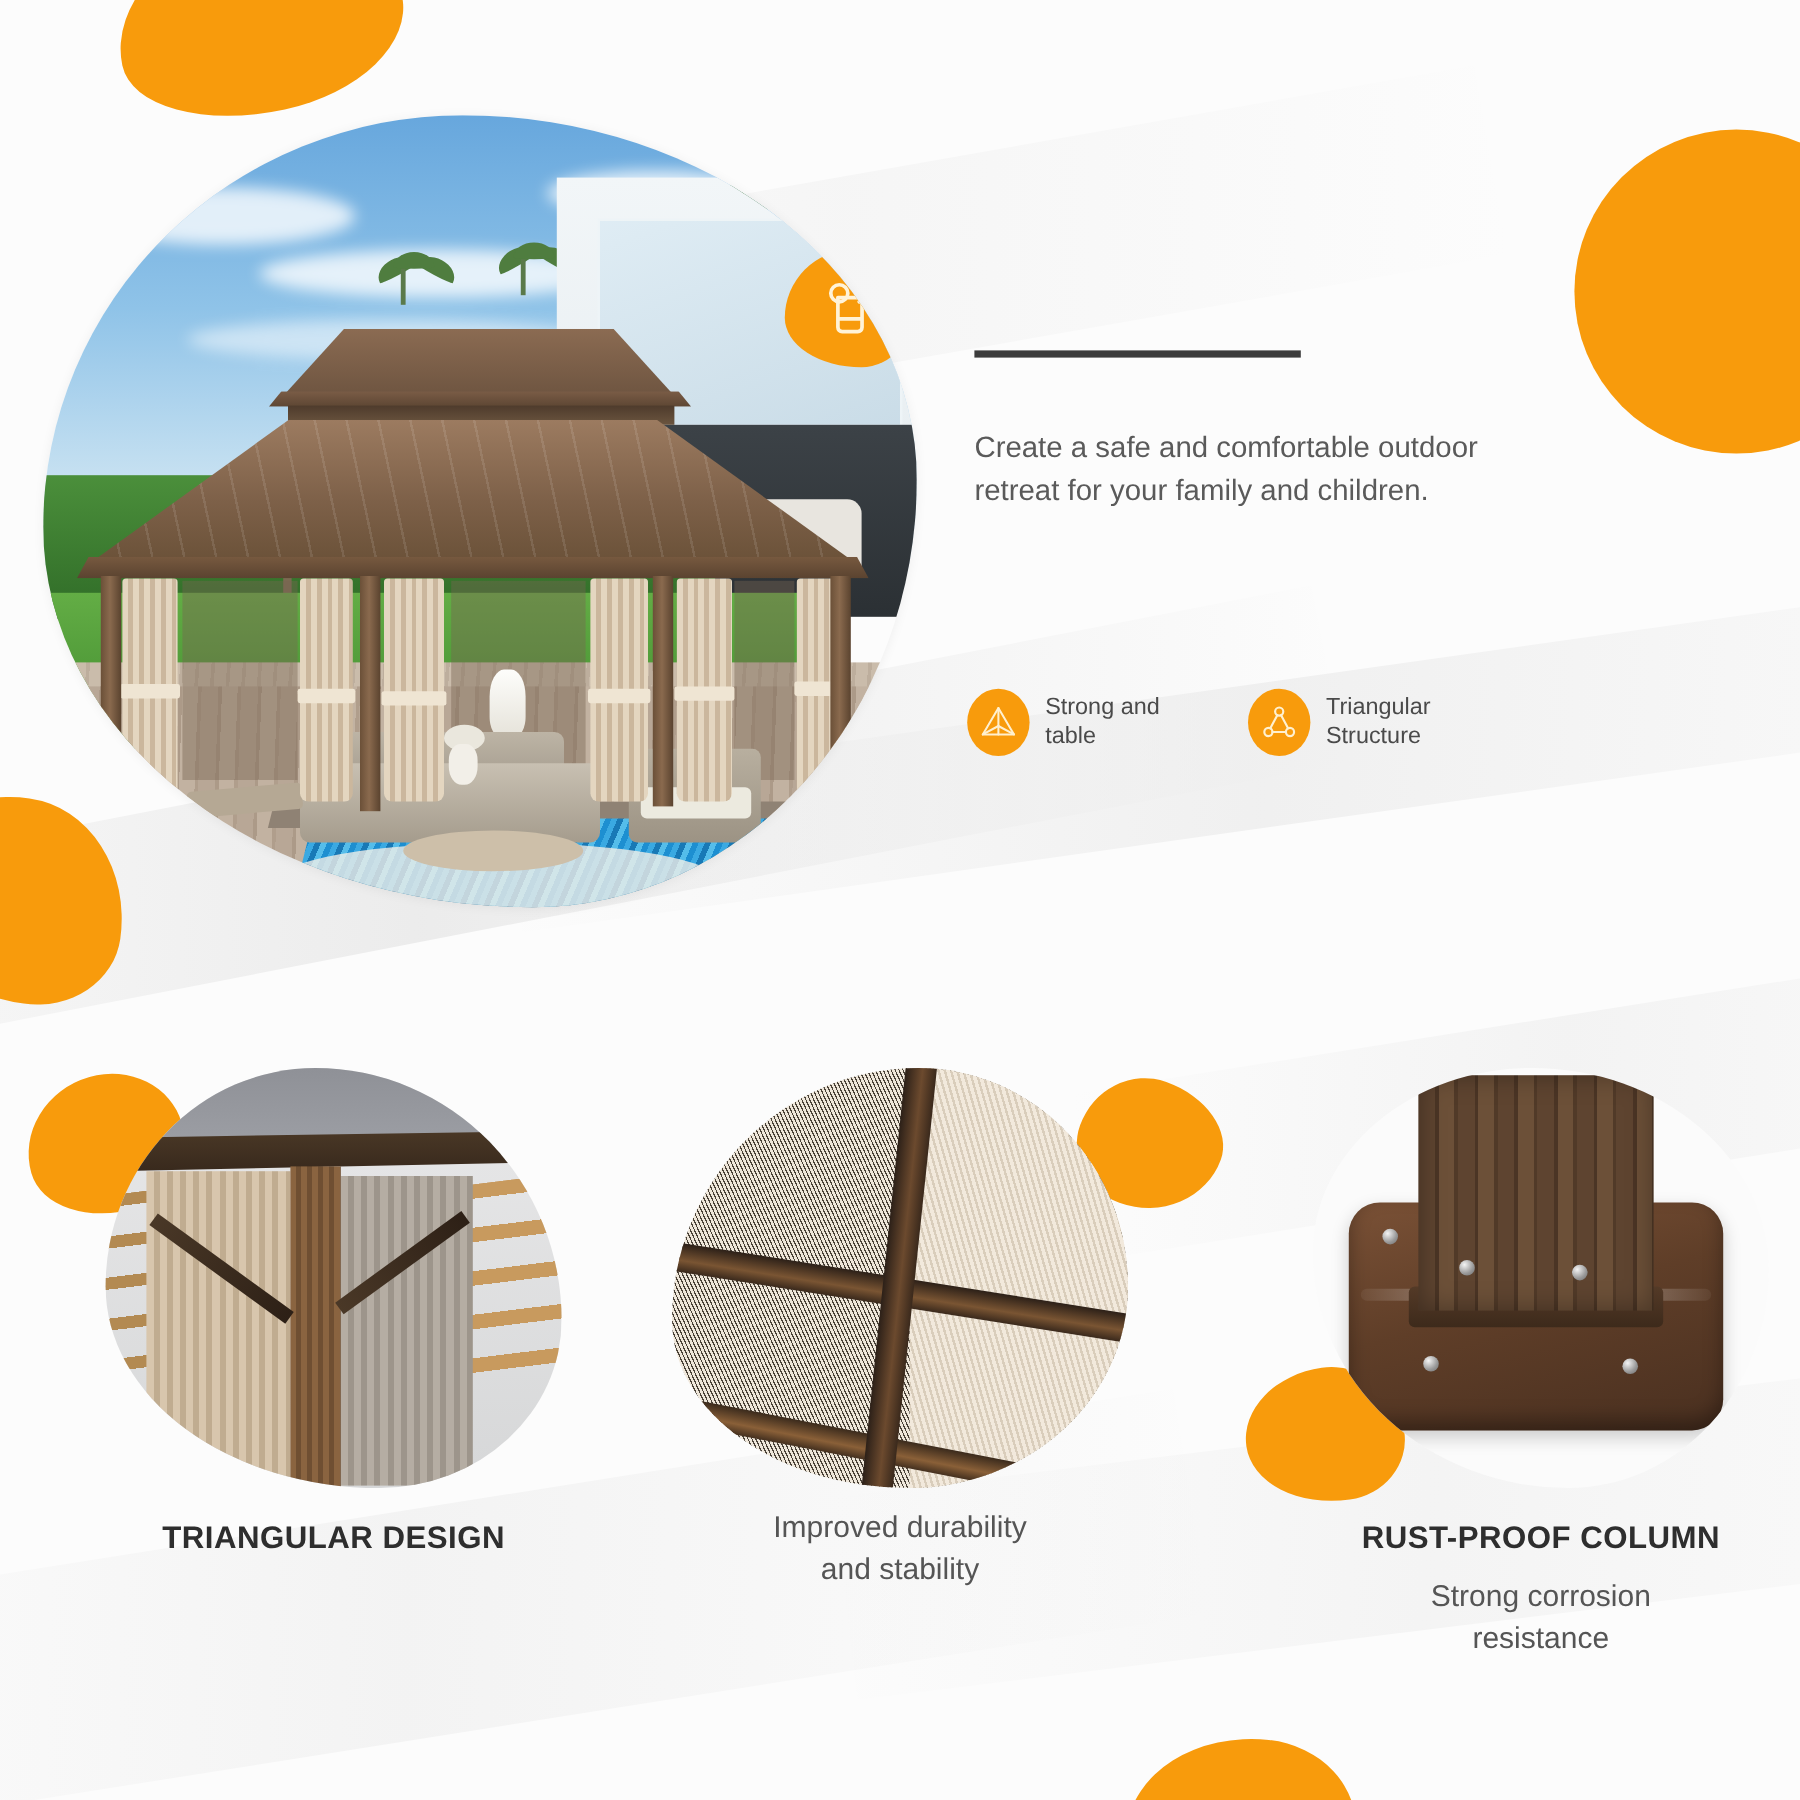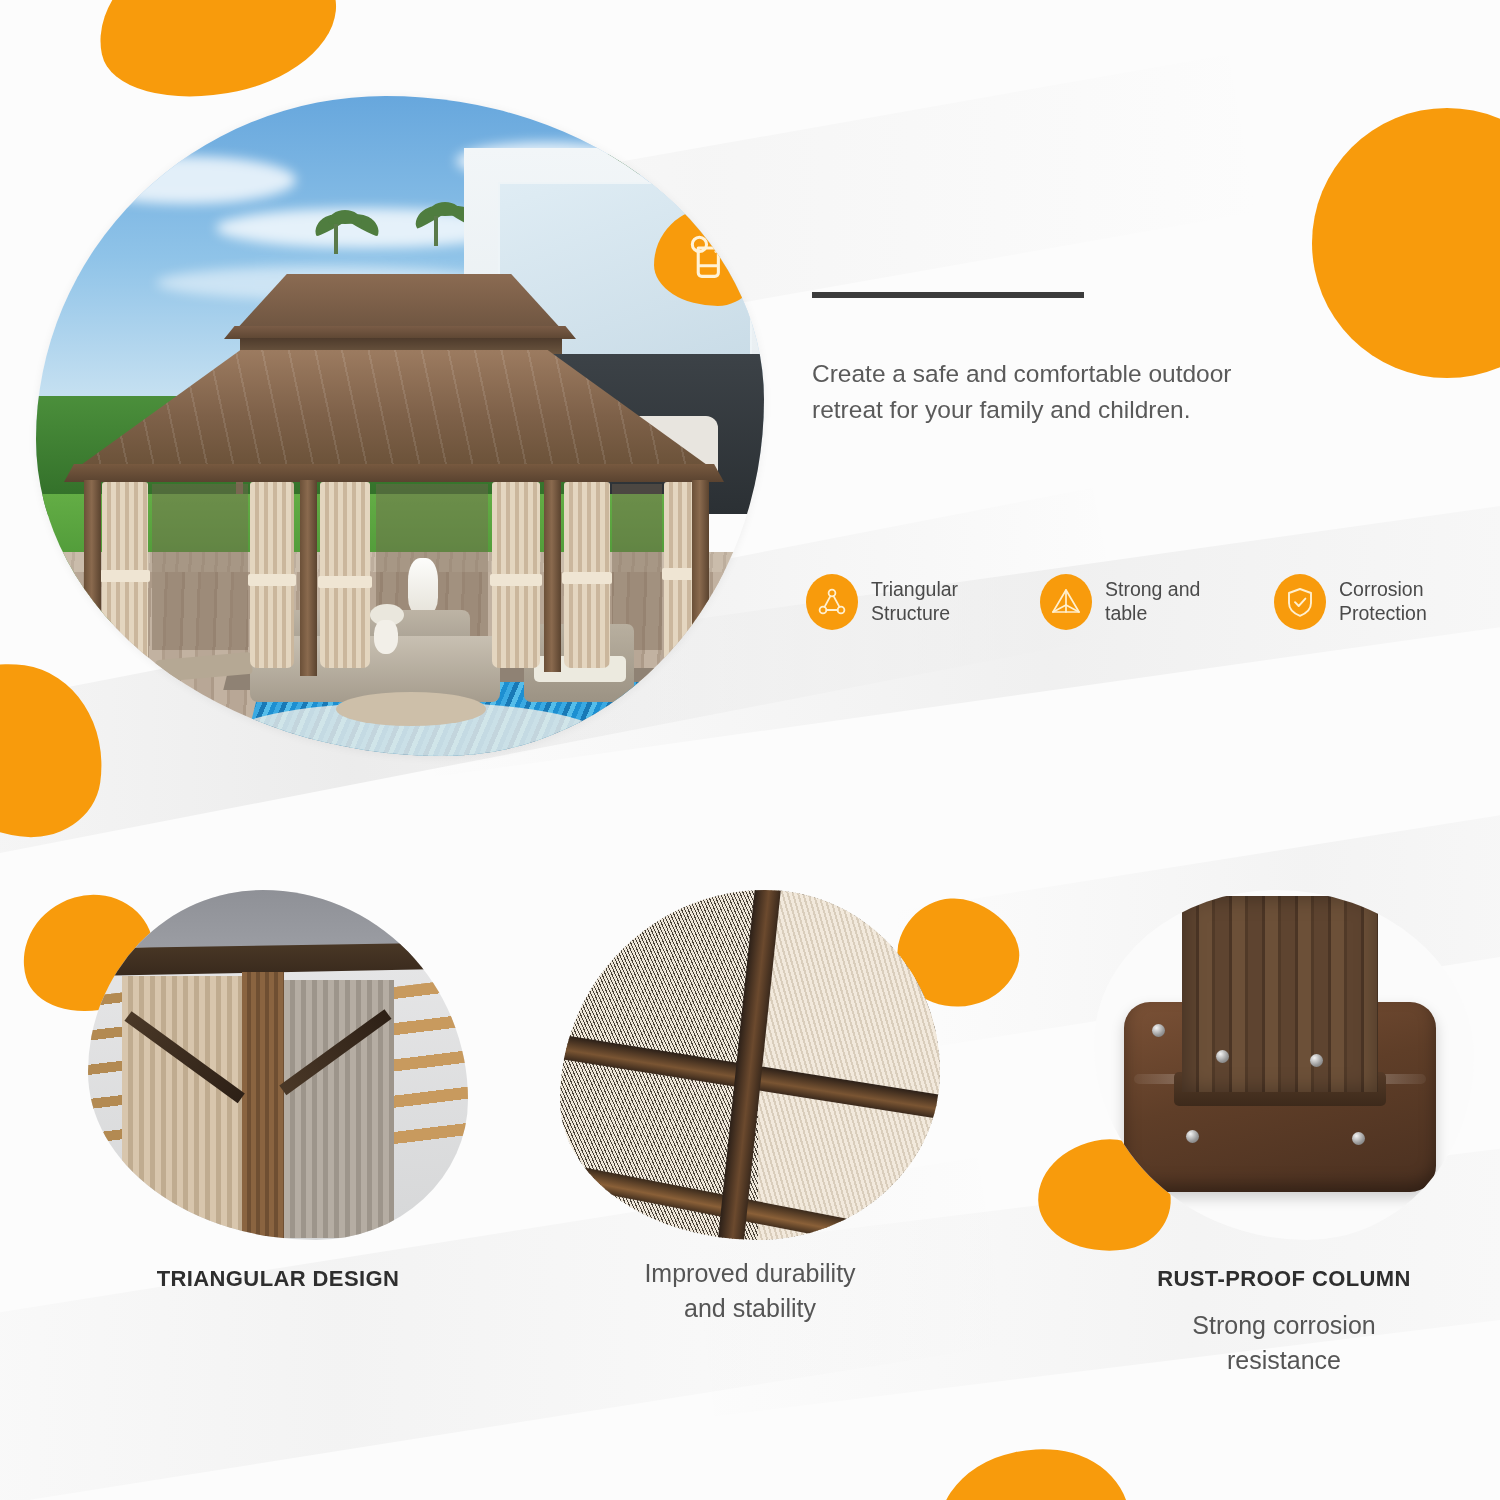--- a/index.html
+++ b/index.html
@@ -433,21 +433,21 @@
     background: linear-gradient(180deg,#543a27,#3d2a1b); border-radius: 5px;
   }
   .bolt {
     position:absolute; width: 13px; height: 13px; border-radius:50%;
     background: radial-gradient(circle at 34% 30%, #f4f4f4, #9a9a9a 58%, #6a6a6a);
   }
 
   .card-title {
     margin-top: 26px;
     text-align: center;
-    font-size: 22px;
+    font-size: 26px;
     font-weight: bold;
     letter-spacing: .4px;
     color: #2e2e2e;
   }
   .card-desc {
     margin-top: 16px;
     text-align: center;
     font-size: 25px;
     line-height: 1.38;
     color: #555555;
@@ -574,62 +574,50 @@
 
 <div class="panel">
   <div class="title-rule"></div>
   <p class="sub">Create a safe and comfortable outdoor retreat for your family and children.</p>
 </div>
 
 <div class="features">
 
   <div class="feature">
     <div class="feat-badge">
+      <svg viewBox="0 0 32 32" fill="none" stroke="#FFF0CF" stroke-width="1.7" stroke-linecap="round" stroke-linejoin="round">
+        <path d="M16 4 L29 26 L3 26 Z"></path>
+        <path d="M16 4 L16 26"></path>
+        <path d="M16 19 L3 26"></path>
+        <path d="M16 19 L29 26"></path>
+      </svg>
+    </div>
+    <div class="feat-label">
+      <span>Strong and</span><br>
+      <span>table</span>
+    </div>
+  </div>
+
+  <div class="feature">
+    <div class="feat-badge">
       <svg viewBox="0 0 32 32" fill="none" stroke="#FFF0CF" stroke-width="1.8" stroke-linecap="round" stroke-linejoin="round">
         <circle cx="16" cy="7" r="3.4"></circle>
         <circle cx="7" cy="24" r="3.4"></circle>
         <circle cx="25" cy="24" r="3.4"></circle>
         <path d="M14.4 10.1 L8.6 20.9"></path>
         <path d="M17.6 10.1 L23.4 20.9"></path>
         <path d="M10.4 24 L21.6 24"></path>
       </svg>
     </div>
     <div class="feat-label">
       <span>Triangular</span><br>
       <span>Structure</span>
     </div>
   </div>
 
-  <div class="feature">
-    <div class="feat-badge">
-      <svg viewBox="0 0 32 32" fill="none" stroke="#FFF0CF" stroke-width="1.7" stroke-linecap="round" stroke-linejoin="round">
-        <path d="M16 4 L29 26 L3 26 Z"></path>
-        <path d="M16 4 L16 26"></path>
-        <path d="M16 19 L3 26"></path>
-        <path d="M16 19 L29 26"></path>
-      </svg>
-    </div>
-    <div class="feat-label">
-      <span>Strong and</span><br>
-      <span>table</span>
-    </div>
-  </div>
-
-  <div class="feature">
-    <div class="feat-badge">
-      <svg viewBox="0 0 32 32" fill="none" stroke="#FFF0CF" stroke-width="1.9" stroke-linecap="round" stroke-linejoin="round">
-        <path d="M16 3 L27 7 v10 c0 6.5 -5.3 10.6 -11 12.8 C10.3 27.6 5 23.5 5 17 V7 Z"></path>
-        <path d="M11 16.2 L14.7 20 L21.4 12.6"></path>
-      </svg>
-    </div>
-    <div class="feat-label">
-      <span>Corrosion</span><br>
-      <span>Protection</span>
-    </div>
-  </div>
 </div>
 
 <div class="cards">
 
   <div class="card card-1">
     <div class="photo photo-1">
       <div class="ph1-sky"></div>
       <div class="ph1-railL"></div>
       <div class="ph1-rail"></div>
       <div class="ph1-roof"></div>

